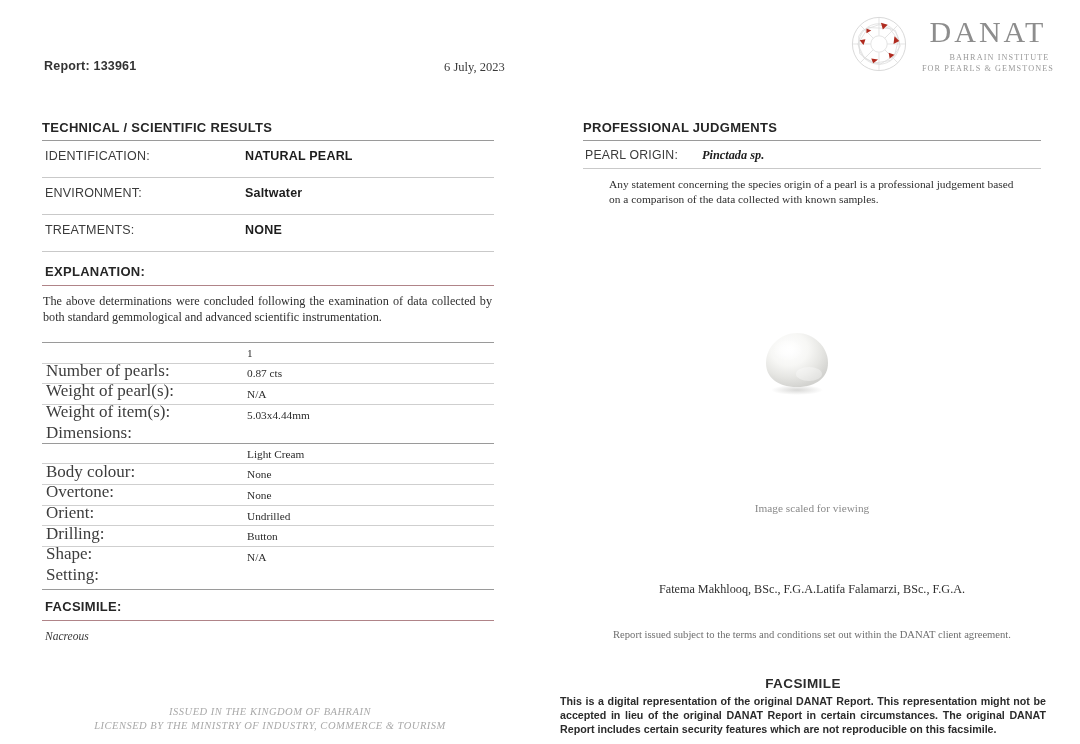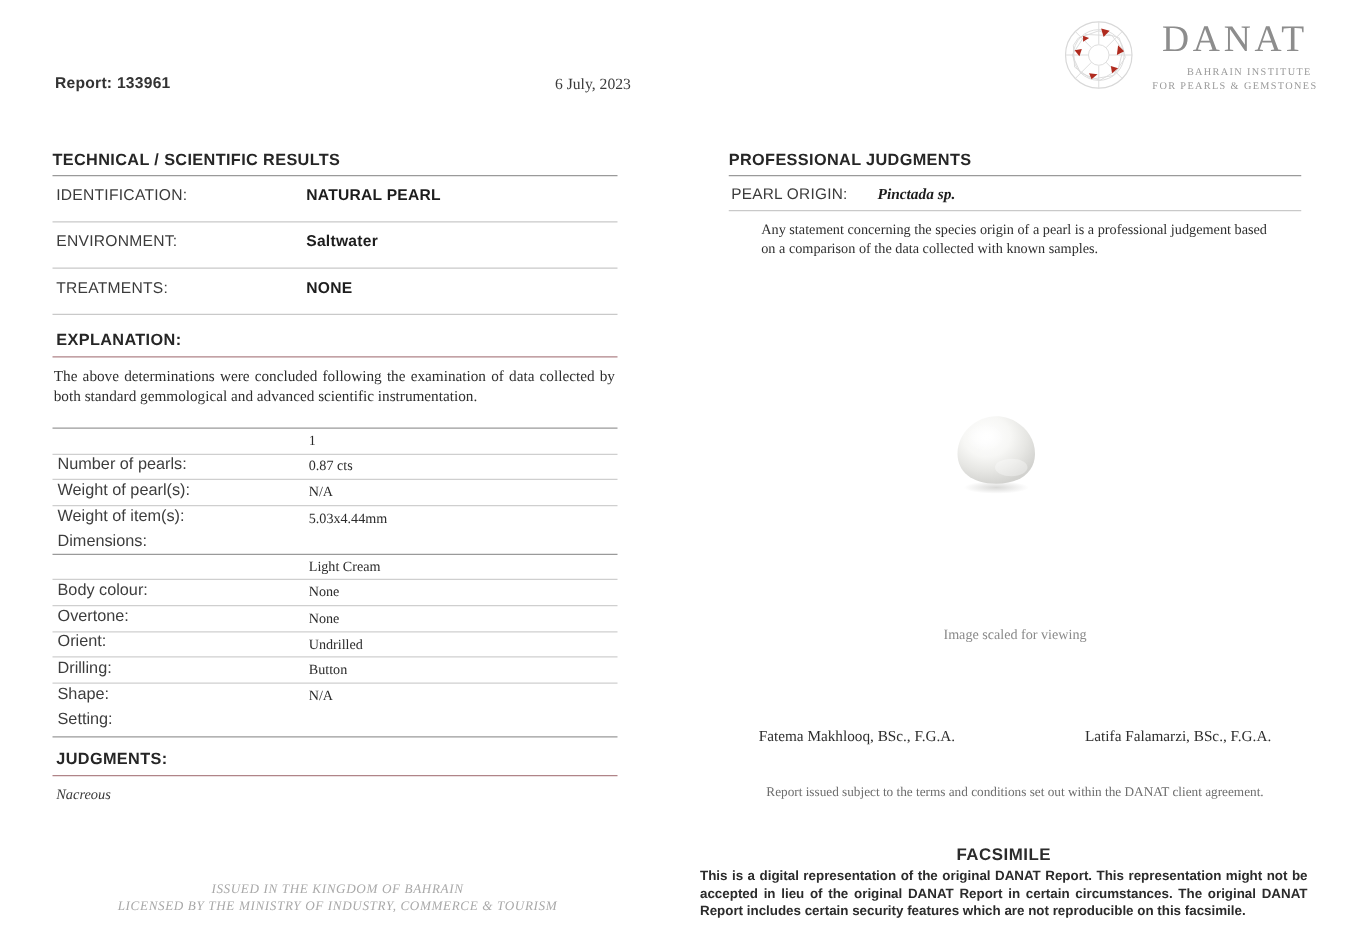--- a/index.html
+++ b/index.html
@@ -69,22 +69,22 @@
     font-family: "Liberation Serif", serif;
     font-size: 12.2px; line-height: 1.35; color: #2e2e2e;
     padding: 7px 2px 0 1px; text-align: justify; width: 452px;
   }
 
   
   .detail-table { margin-top: 16px; }
   .detail-table.second { margin-top: 18px; }
   .d-row { display: flex; align-items: center; height: 20.7px; border-top: 1px solid #cfcfcf; }
   .d-row.first { border-top: 1px solid #9a9a9a; }
-  .d-row .lbl { width: 205px; padding-left: 4px; font-size: 13px; color: #3d3d3d;
-                font-family: Liberation Sans, sans-serif; margin-top: 36px; }
+  .d-row .lbl { width: 205px; padding-left: 4px; font-size: 17px; color: #3d3d3d;
+                font-family: Liberation Serif, serif; margin-top: 36px; }
   .d-row .val { font-size: 11.3px; color: #2b2b2b; font-family: "Liberation Serif", serif; }
 
   
   .comments-wrap { margin-top: 22px; }
   .comments-head { font-size: 13px; font-weight: bold; color: #262626;
                    letter-spacing: .3px; padding: 9px 0 6px 3px; }
   .comments-body { font-family: "Liberation Serif", serif; font-style: italic;
                    font-size: 11.5px; color: #3a3a3a; padding: 9px 0 0 3px; }
 
   
@@ -100,21 +100,21 @@
   
   .pearl-stage { position: absolute; left: 583px; top: 300px; width: 458px; height: 130px; }
   .pearl-img { position: absolute; left: 178px; top: 30px; width: 72px; height: 66px; }
   .caption-scaled {
     position: absolute; left: 583px; top: 502px; width: 458px; text-align: center;
     font-family: "Liberation Serif", serif; font-size: 11.3px; color: #8a8a8a;
   }
 
   
   .signatures { position: absolute; left: 583px; top: 582px; width: 458px;
-                display: flex; justify-content: space-between; padding: 0 24px; }
+                display: flex; justify-content: center; padding: 0 24px; }
   .sig { font-family: "Liberation Serif", serif; font-size: 12.2px; color: #2e2e2e; }
 
   .issued-note {
     position: absolute; left: 583px; top: 629px; width: 458px; text-align: center;
     font-family: "Liberation Serif", serif; font-size: 10.6px; color: #6e6e6e;
   }
 
   .facsimile-block { position: absolute; left: 560px; top: 676px; width: 486px; text-align: center; }
   .facsimile-title { font-size: 13.5px; font-weight: bold; color: #2b2b2b; letter-spacing: .4px; }
   .facsimile-body { font-size: 10.7px; font-weight: bold; line-height: 1.32; color: #2b2b2b;
@@ -236,21 +236,21 @@
         <span class="val">Button</span>
       </div>
       <div class="d-row">
         <span class="lbl">Setting:</span>
         <span class="val">N/A</span>
       </div>
     </div>
 
     <div class="comments-wrap">
       <div class="rule-gray"></div>
-      <div class="comments-head">JUDGMENTS:</div>
+      <div class="comments-head">FACSIMILE:</div>
       <div class="rule-maroon"></div>
       <div class="comments-body">Nacreous</div>
     </div>
   </div>
 
   <div class="col-right">
     <div class="section-head">PROFESSIONAL JUDGMENTS</div>
     <div class="rule-gray"></div>
     <div class="origin-row">
       <span class="origin-lbl">PEARL ORIGIN:</span>

